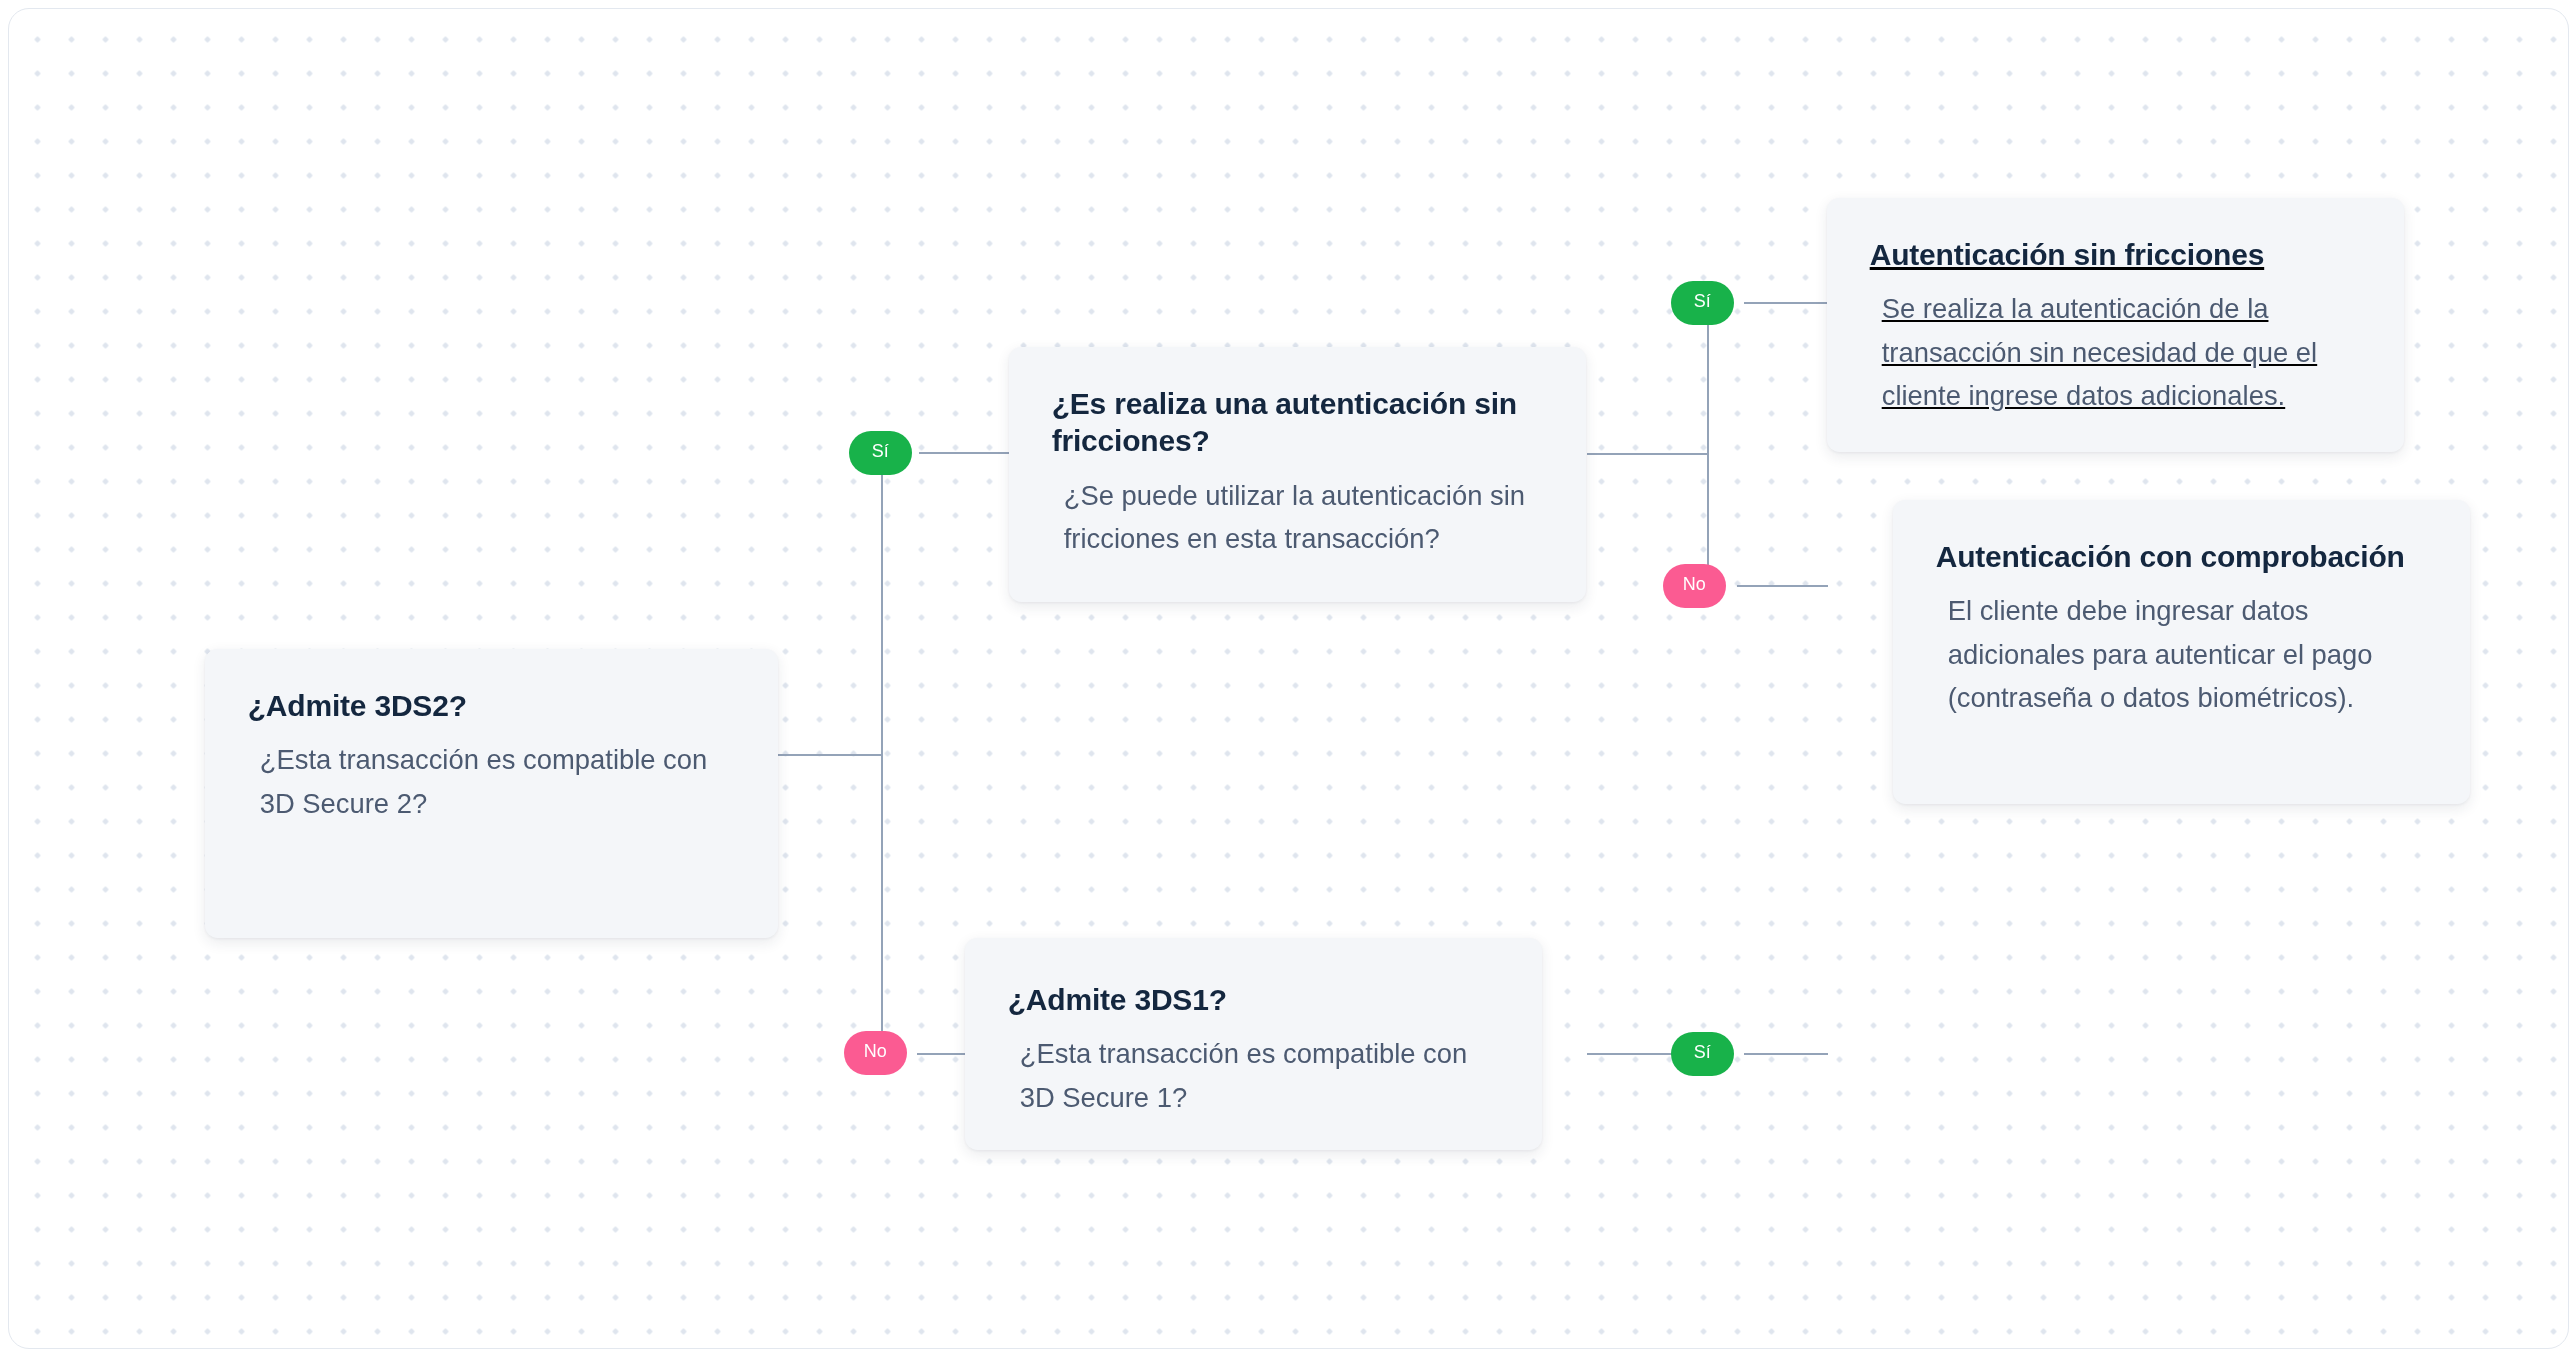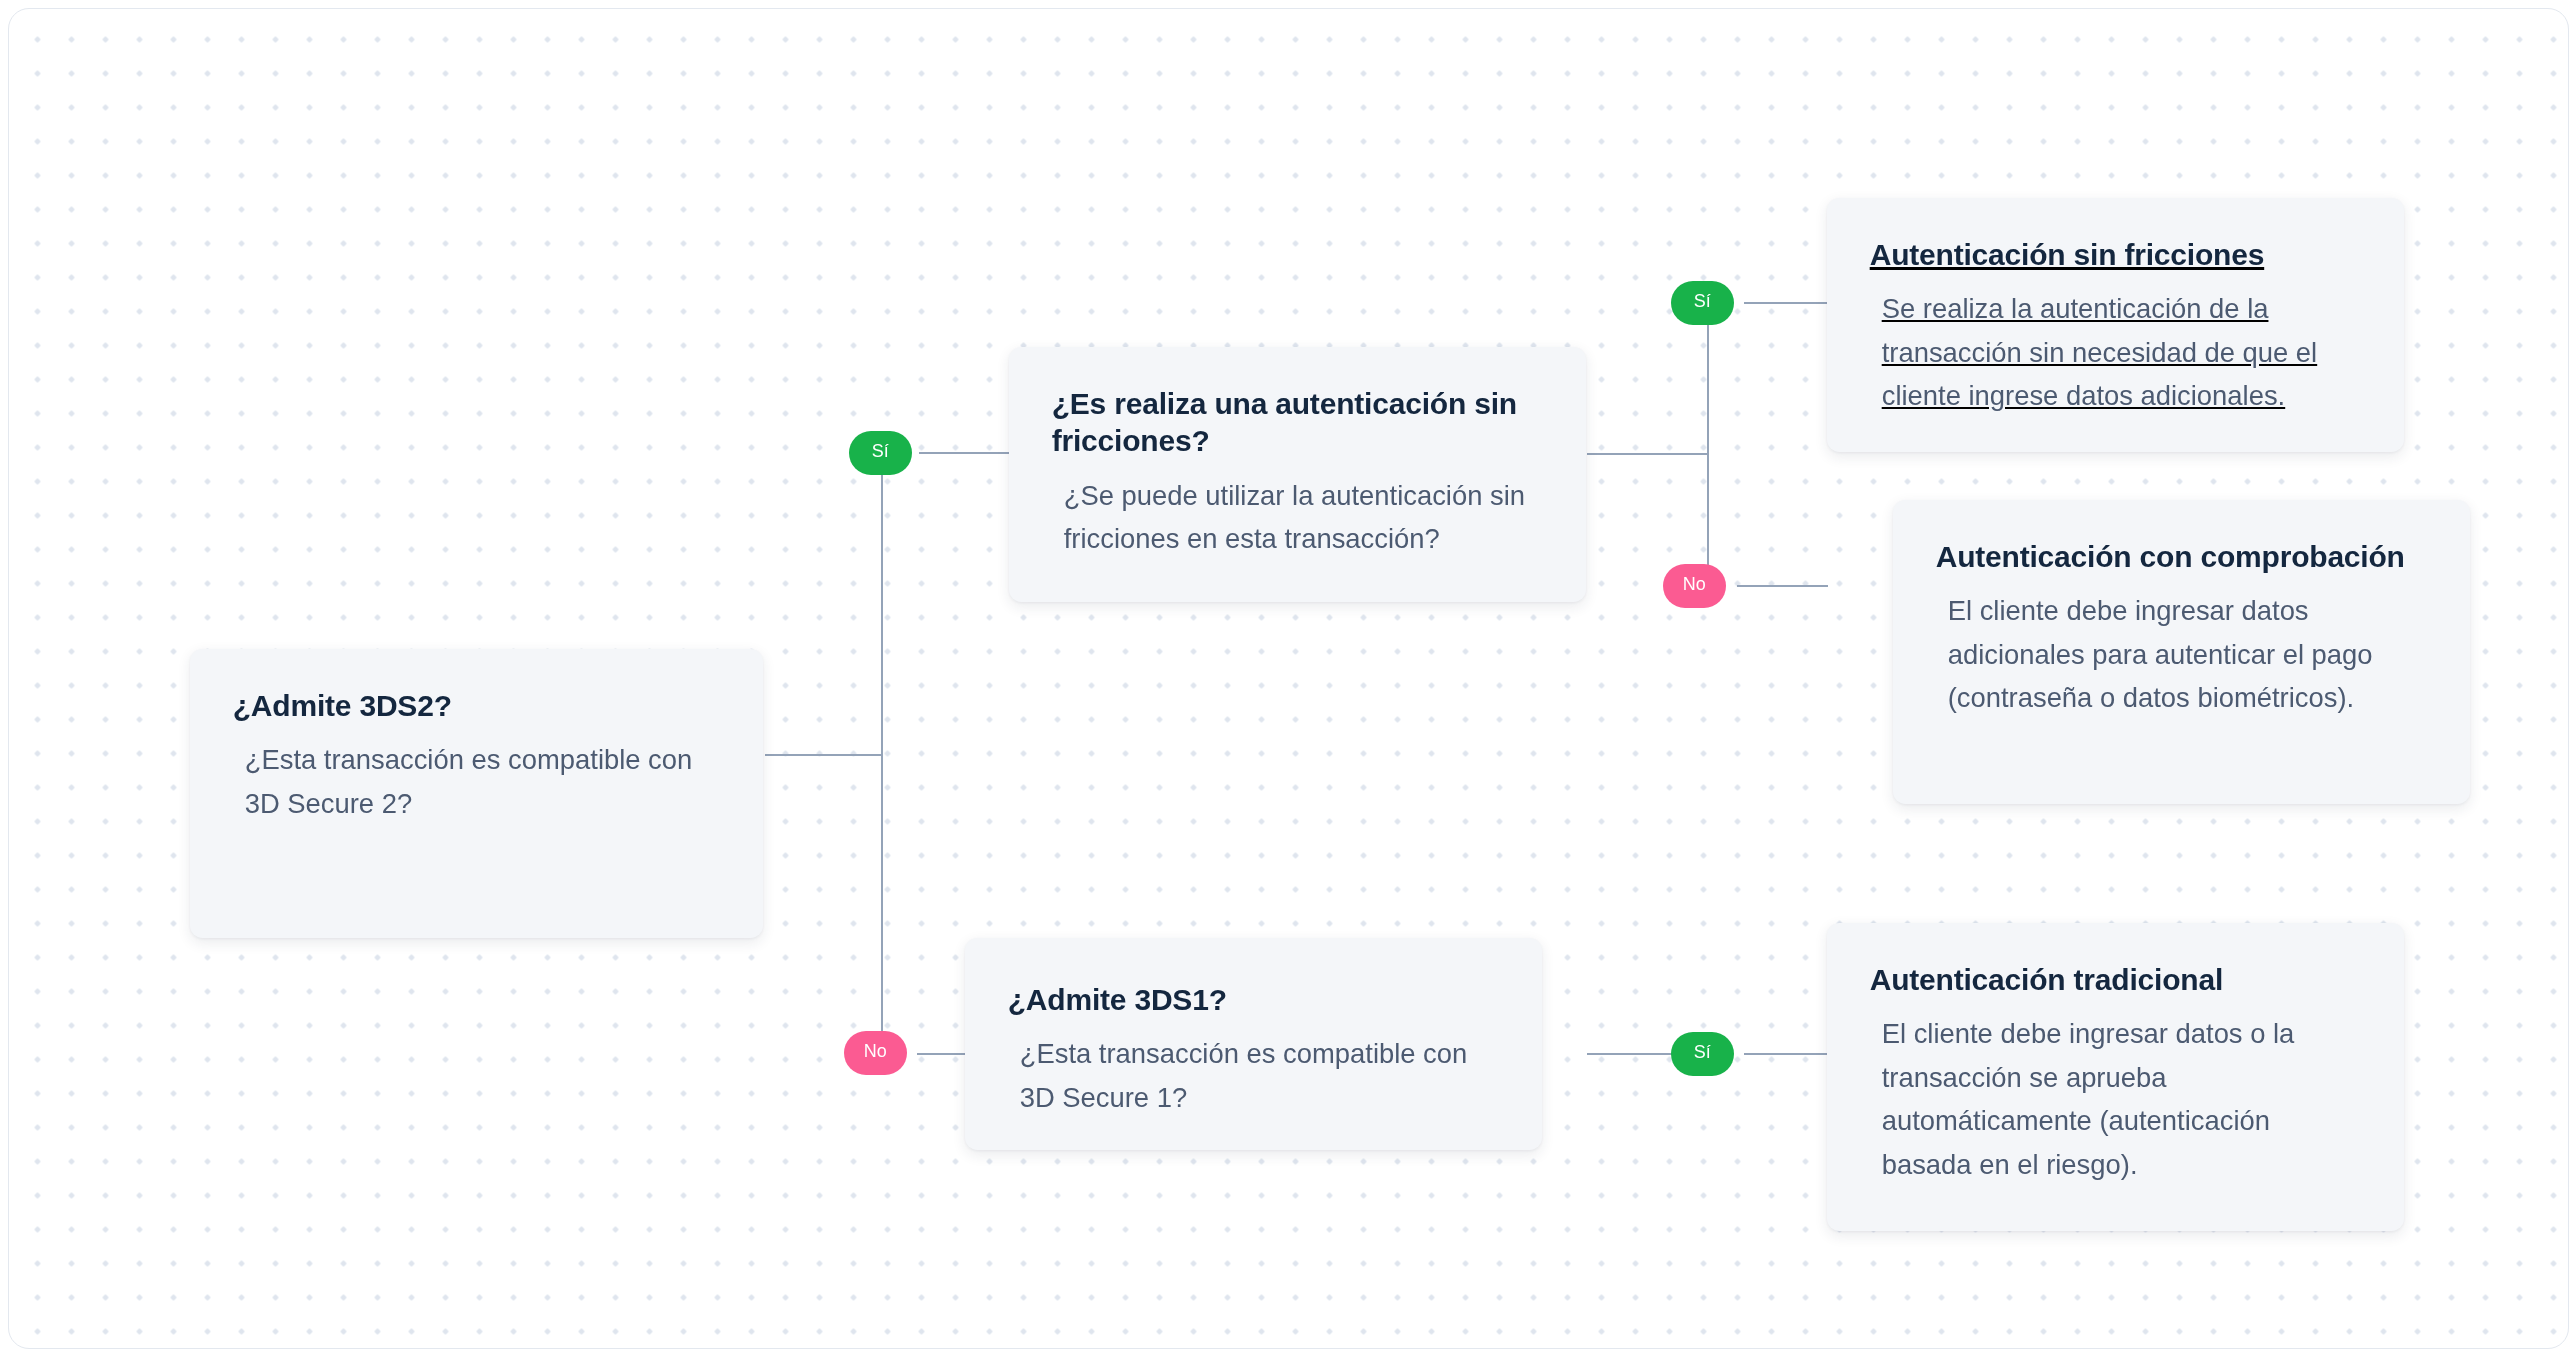--- a/index.html
+++ b/index.html
@@ -59,21 +59,21 @@
   }
   .node .desc {
     margin: 12px;
     font-size: 27.4px;
     font-weight: normal;
     line-height: 1.59;
     color: #4c5a71;
   }
 
   
-  #node-3ds2          { left: 181px;  top: 640px;  width: 573px; height: 289px; }
+  #node-3ds2          { left: 196px;  top: 640px;  width: 573px; height: 289px; }
   #node-frictionless  { left: 1000px; top: 338px;  width: 577px; height: 255px; }
   #node-3ds1          { left: 956px; top: 929px;  width: 577px; height: 212px;
                         padding-top: 43px; }
   #node-out-frictionless { left: 1818px; top: 189px; width: 577px; height: 254px; text-decoration: underline; }
   #node-out-challenge    { left: 1884px; top: 491px; width: 577px; height: 304px; }
   #node-out-traditional  { left: 1818px; top: 914px; width: 577px; height: 308px; }
 
   
   .pill {
     position: absolute;
@@ -135,24 +135,20 @@
   <div class="node" id="node-out-frictionless">
     <p class="title">Autenticación sin fricciones</p>
     <p class="desc">Se realiza la autenticación de la transacción sin necesidad de que el cliente ingrese datos adicionales.</p>
   </div>
 
   <div class="node" id="node-out-challenge">
     <p class="title">Autenticación con comprobación</p>
     <p class="desc">El cliente debe ingresar datos adicionales para autenticar el pago (contraseña o datos biométricos).</p>
   </div>
 
-  <div class="node" id="node-out-traditional">
-    <p class="title">Autenticación tradicional</p>
-    <p class="desc">El cliente debe ingresar datos o la transacción se aprueba automáticamente (autenticación basada en el riesgo).</p>
-  </div>
 
   <div class="pill yes" id="pill-3ds2-yes">Sí</div>
   <div class="pill no" id="pill-3ds2-no">No</div>
   <div class="pill yes" id="pill-fr-yes">Sí</div>
   <div class="pill no" id="pill-fr-no">No</div>
   <div class="pill yes" id="pill-3ds1-yes">Sí</div>
 
 </div>
 
 

